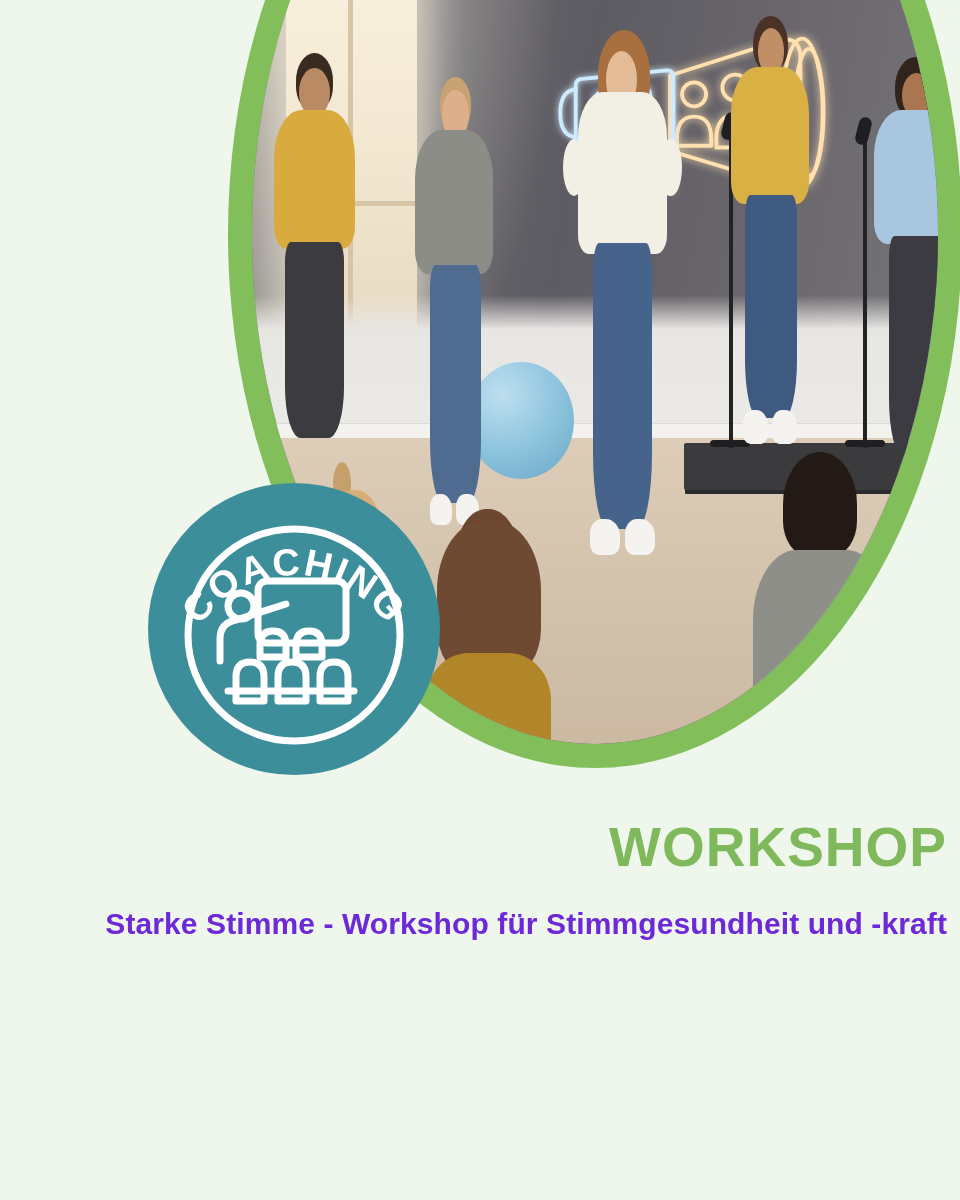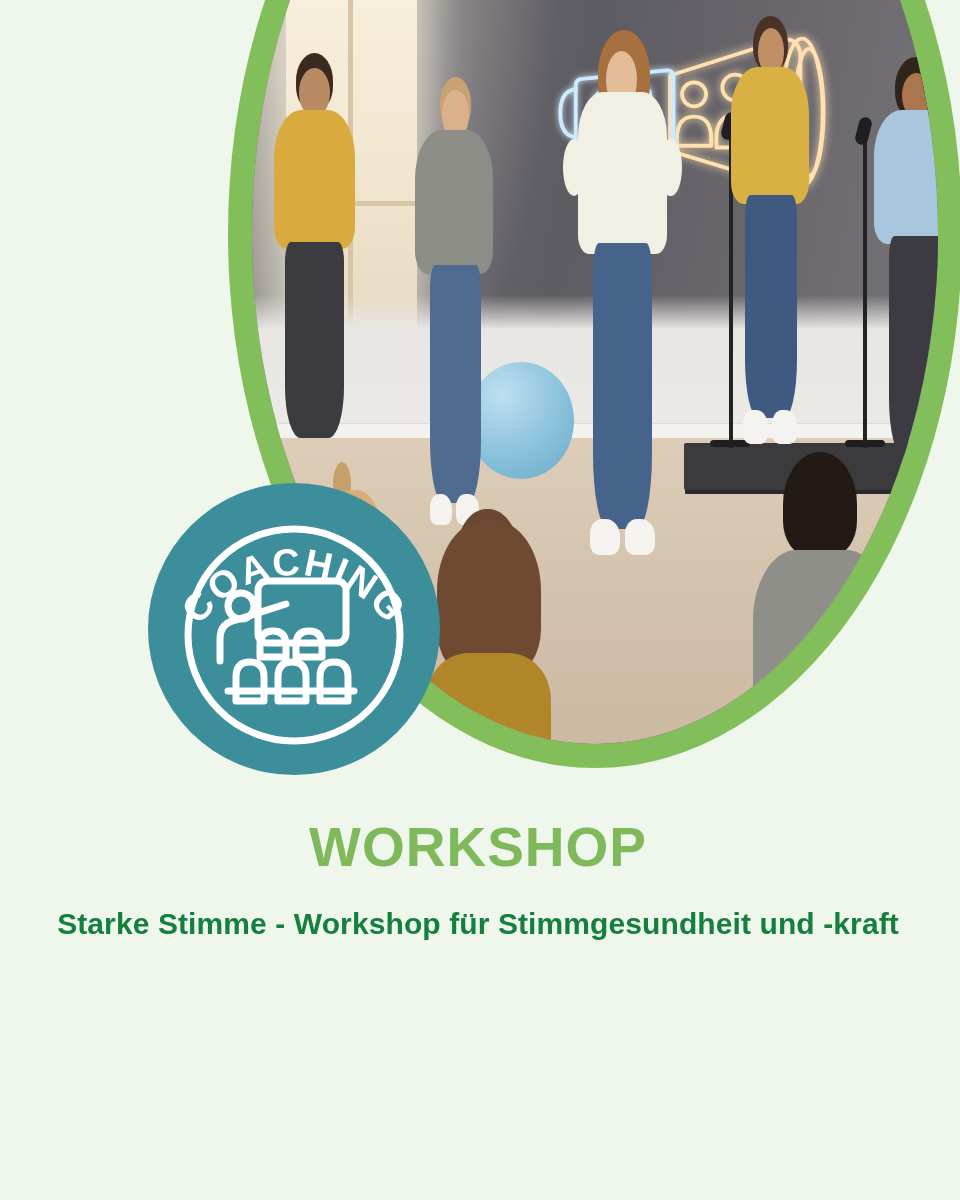--- a/index.html
+++ b/index.html
@@ -186,23 +186,23 @@
     height: 292px;
     border-radius: 50%;
     background: #3d8e9b;
   }
   .badge svg { width: 100%; height: 100%; display: block; }
 
   
   .text-block {
     position: absolute;
     left: 0;
-    right: 4px;
+    right: 13px;
     top: 818px;
-    text-align: center;
+    text-align: right;
   }
   .title-top {
     font-size: 55px;
     font-weight: 700;
     letter-spacing: 1px;
     line-height: 1.08;
     color: #80b95c;
     margin: 0;
   }
   .title-main {
@@ -210,21 +210,21 @@
     font-weight: 700;
     letter-spacing: 1px;
     line-height: 1.08;
     color: #358c9c;
     margin: 4px 0 0 0;
   }
   .subtitle {
     margin: 30px 0 0 0;
     font-size: 30px;
     font-weight: 700;
-    color: #15803d;
+    color: #6d28d9;
     letter-spacing: 0.1px;
   }
 </style>
 </head>
 <body>
 
 <div class="poster">
 
   <div class="hero-circle-wrap">
     <div class="hero-ring"></div>

